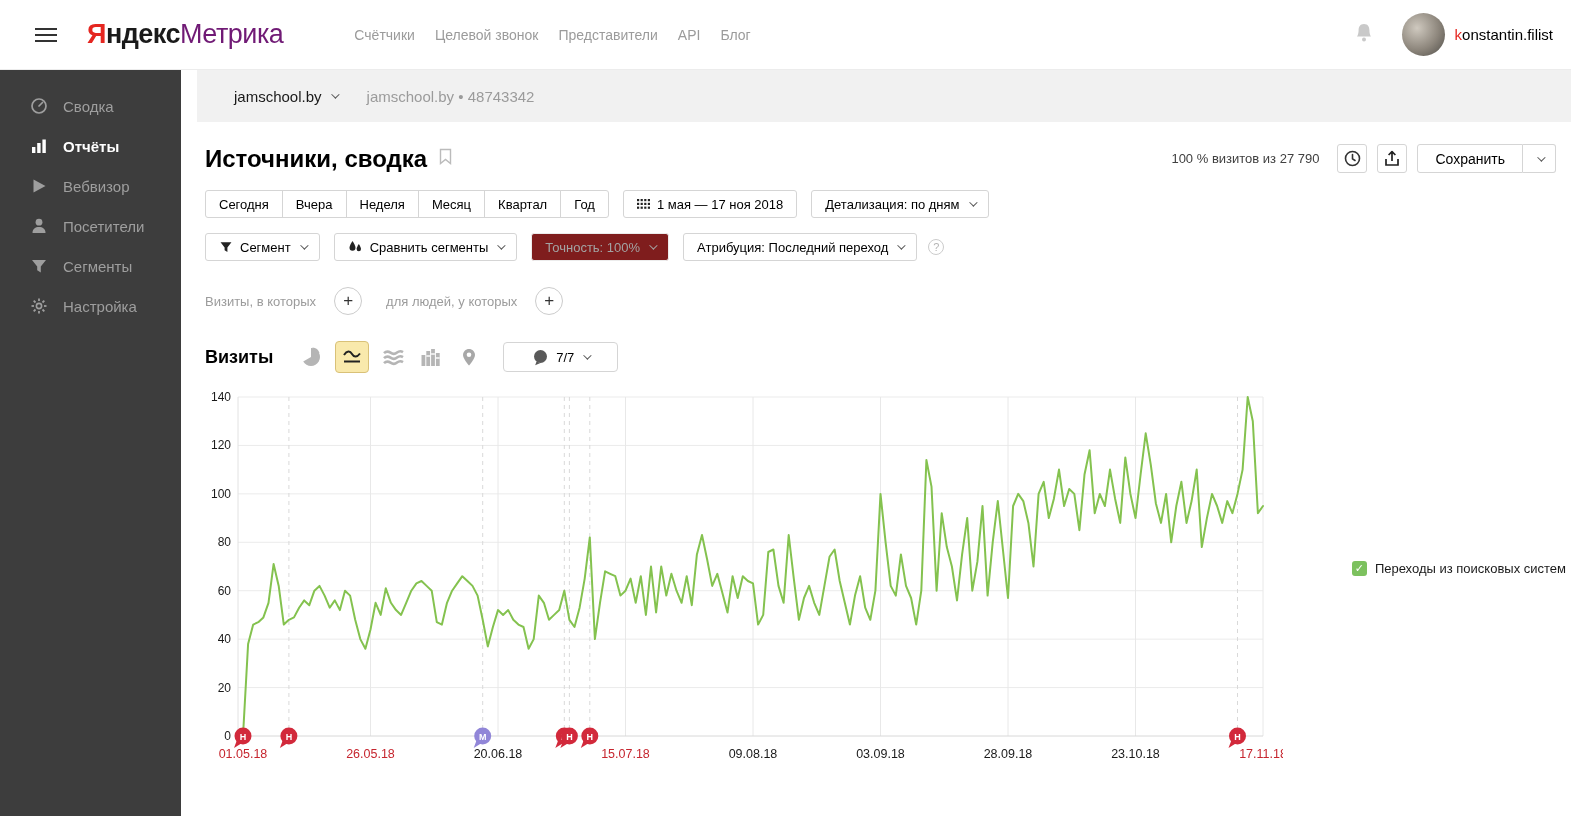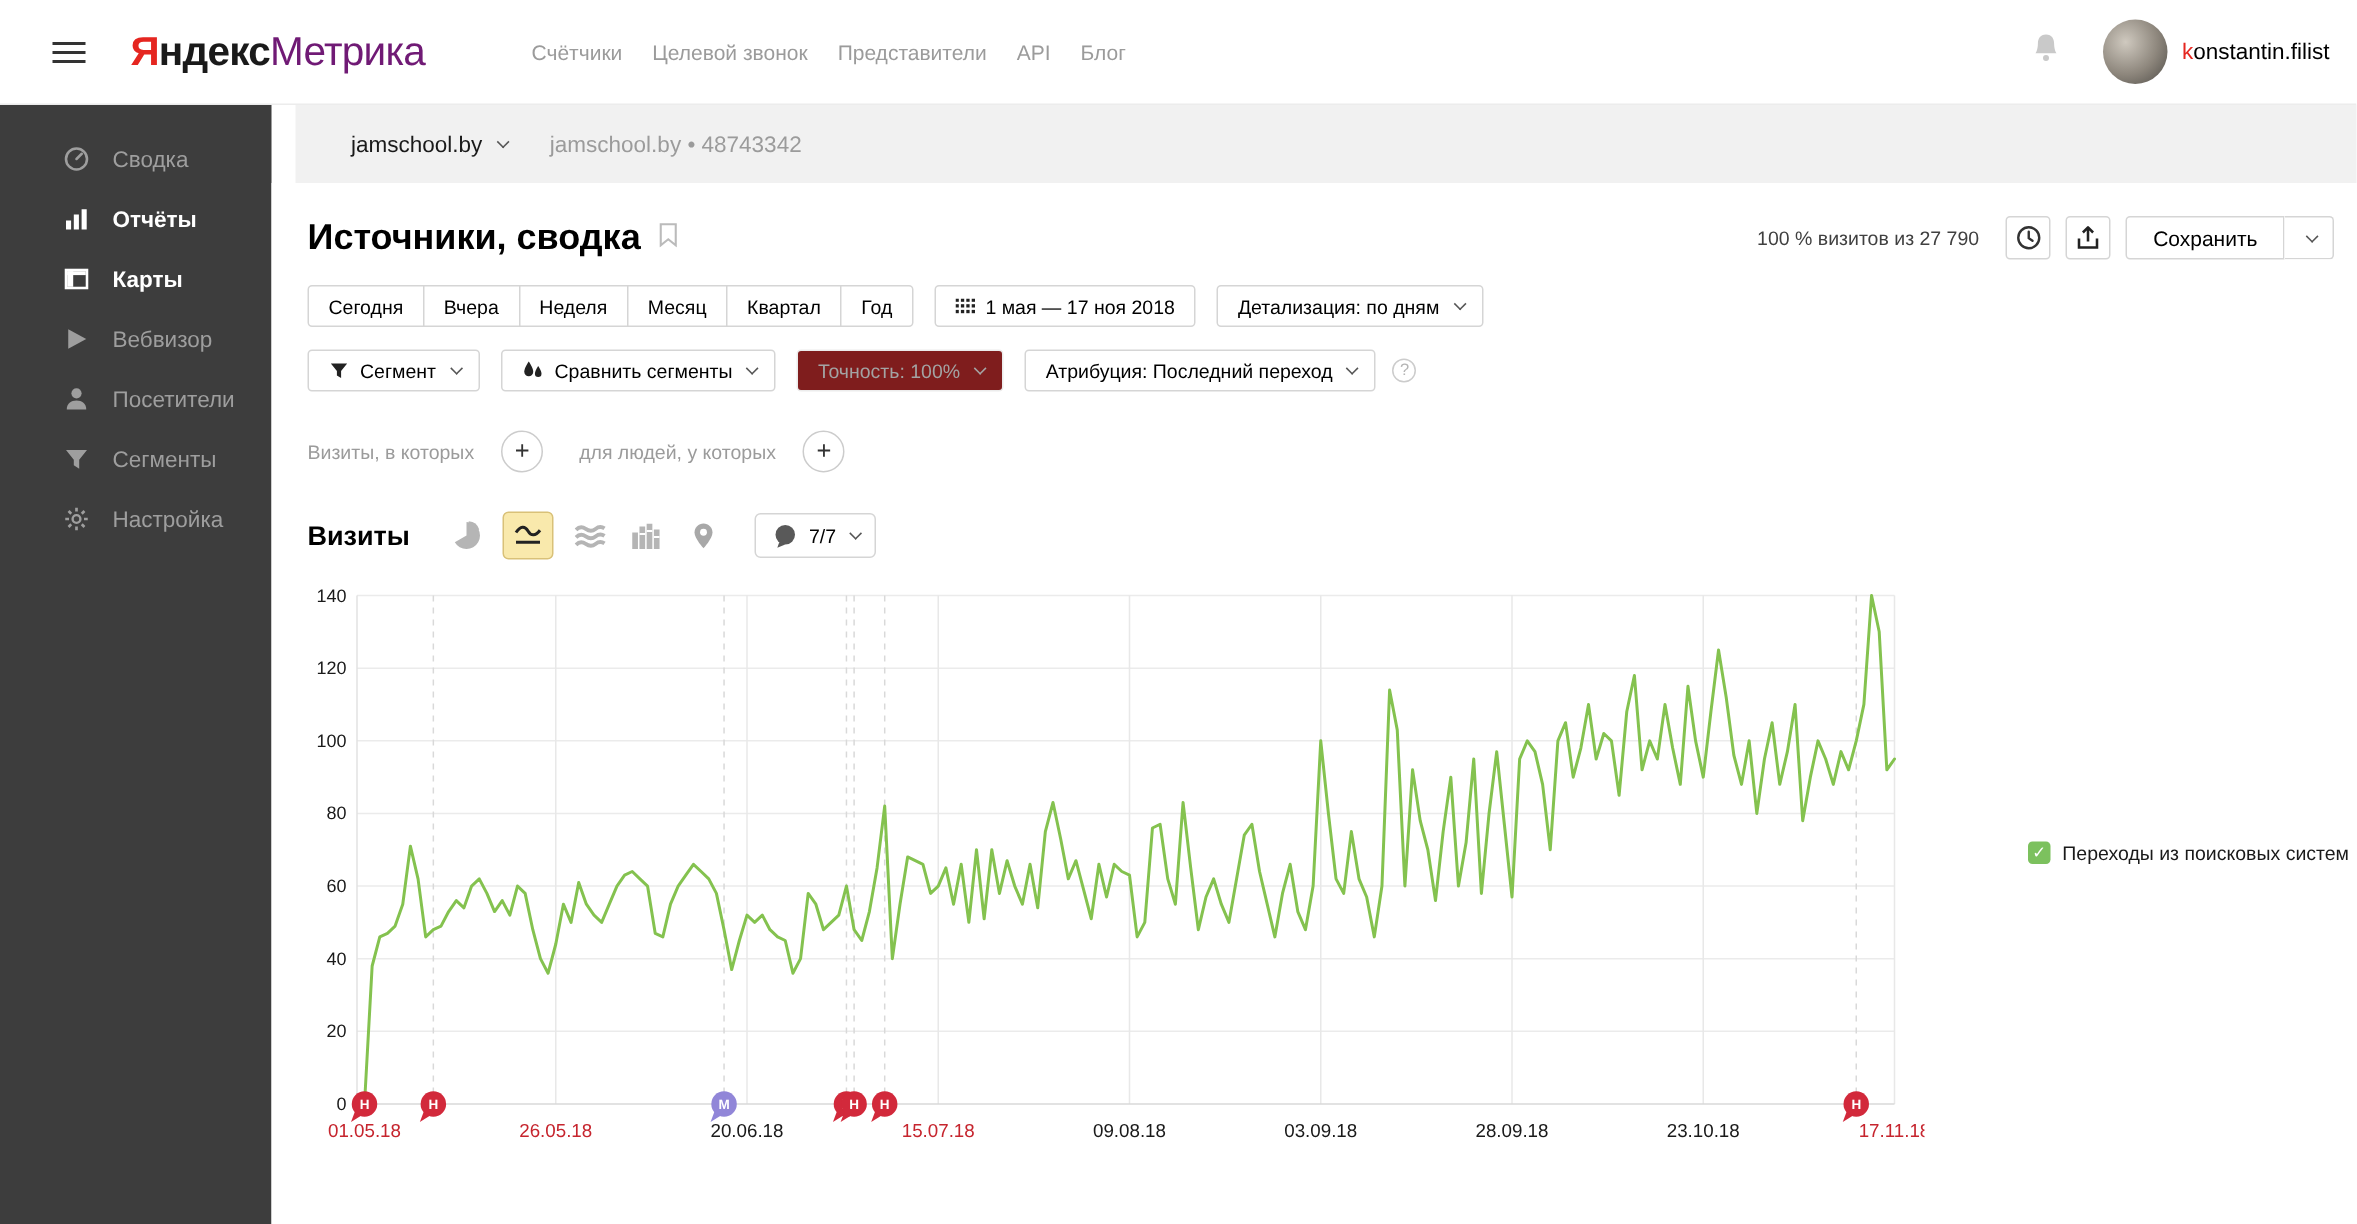--- a/index.html
+++ b/index.html
@@ -17,21 +17,21 @@
   .topnav { display:flex; gap:20px; margin-left:71px; }
   .topnav .nav-item { font-size:14px; color:#9b9b9b; cursor:pointer; }
   .header-right { margin-left:auto; display:flex; align-items:center; margin-right:18px; }
   .bell { margin-right:28px; cursor:pointer; }
   .avatar { width:43px; height:43px; border-radius:50%; background:radial-gradient(circle at 35% 35%, #cfc9bf, #8d867c 55%, #4c4a45); margin-right:10px; cursor:pointer; }
   .username { font-size:15px; cursor:pointer; }
   .username .red { color:#e52620; }
 
   
   .sidebar { position:absolute; top:70px; left:0; bottom:0; width:181px; background:#3d3d3d; padding-top:16px; }
-  .side-item { display:flex; align-items:center; height:40px; padding-left:42px; color:#9e9e9e; font-size:15px; cursor:pointer; }
+  .side-item { display:flex; align-items:center; height:40px; padding-left:30px; color:#9e9e9e; font-size:15px; cursor:pointer; }
   .side-item svg { width:18px; height:18px; margin-right:15px; flex:0 0 18px; }
   .side-item.active { color:#fff; font-weight:700; }
 
   .crumbbar { position:absolute; top:70px; left:197px; right:0; height:52px; background:#f1f1f1; display:flex; align-items:center; padding-left:37px; font-size:15px; }
   .crumb-site { display:flex; align-items:center; gap:7px; cursor:pointer; color:#1a1a1a; }
   .crumb-meta { color:#9b9b9b; margin-left:30px; }
 
   .main { position:absolute; top:122px; left:181px; right:0; bottom:0; background:#fff; padding:22px 0 0 24px; }
 
   
@@ -60,21 +60,21 @@
   .qmark { width:16px; height:16px; border:1px solid #ccc; border-radius:50%; color:#b5b5b5; font-size:11px; display:flex; align-items:center; justify-content:center; margin-left:11px; cursor:pointer; }
 
   .filter-row { margin-top:26px; display:flex; align-items:center; gap:18px; font-size:13px; color:#9b9b9b; }
   .plus-circle { width:28px; height:28px; border:1px solid #ccc; border-radius:50%; background:#fff; display:flex; align-items:center; justify-content:center; font-size:17px; color:#333; cursor:pointer; margin-right:6px; }
 
   
   .chart-header { display:flex; align-items:center; margin-top:26px; }
   .chart-title { font-size:18px; font-weight:700; margin-right:24px; }
   .ctype { width:28px; height:28px; display:flex; align-items:center; justify-content:center; margin-right:10px; cursor:pointer; border-radius:4px; }
   .ctype.selected { background:#f9e9ac; border:1px solid #d9c178; width:34px; height:32px; }
-  .goals-btn { height:30px; border:1px solid #d5d5d5; border-radius:4px; background:#fff; display:inline-flex; align-items:center; gap:7px; padding:0 11px; font-size:13px; margin-left:10px; cursor:pointer; }
+  .goals-btn { height:30px; border:1px solid #d5d5d5; border-radius:4px; background:#fff; display:inline-flex; align-items:center; gap:7px; padding:0 28px; font-size:13px; margin-left:10px; cursor:pointer; }
 
   
   .chart-row { position:relative; margin-top:16px; }
   .legend { position:absolute; right:5px; top:172px; display:flex; align-items:center; gap:8px; font-size:13px; color:#1a1a1a; white-space:nowrap; }
   .legend-check { width:15px; height:15px; border-radius:3px; background:#7cc15e; color:#fff; font-size:11px; display:flex; align-items:center; justify-content:center; cursor:pointer; }
 </style>
 </head>
 <body>
 
 <div class="header">
@@ -115,28 +115,20 @@
       </svg>
     <span>Сводка</span>
   </div>
   <div class="side-item active">
     <svg viewBox="0 0 18 18">
         <rect x="2" y="10" width="3.4" height="6" fill="currentColor"></rect>
         <rect x="7.2" y="6" width="3.4" height="10" fill="currentColor"></rect>
         <rect x="12.4" y="2.5" width="3.4" height="13.5" fill="currentColor"></rect>
       </svg>
     <span>Отчёты</span>
-  </div>
-  <div class="side-item active">
-    <svg viewBox="0 0 18 18">
-        <rect x="2" y="3" width="14" height="12" fill="none" stroke="currentColor" stroke-width="1.7"></rect>
-        <rect x="2.8" y="3.8" width="4" height="10.4" fill="currentColor"></rect>
-        <rect x="2.8" y="3.8" width="12.4" height="2.6" fill="currentColor"></rect>
-      </svg>
-    <span>Карты</span>
   </div>
   <div class="side-item">
     <svg viewBox="0 0 18 18">
         <path d="M3.5 2.5 L15.5 9 L3.5 15.5 Z" fill="currentColor"></path>
       </svg>
     <span>Вебвизор</span>
   </div>
   <div class="side-item">
     <svg viewBox="0 0 18 18">
         <circle cx="9" cy="5.2" r="3.4" fill="currentColor"></circle>

